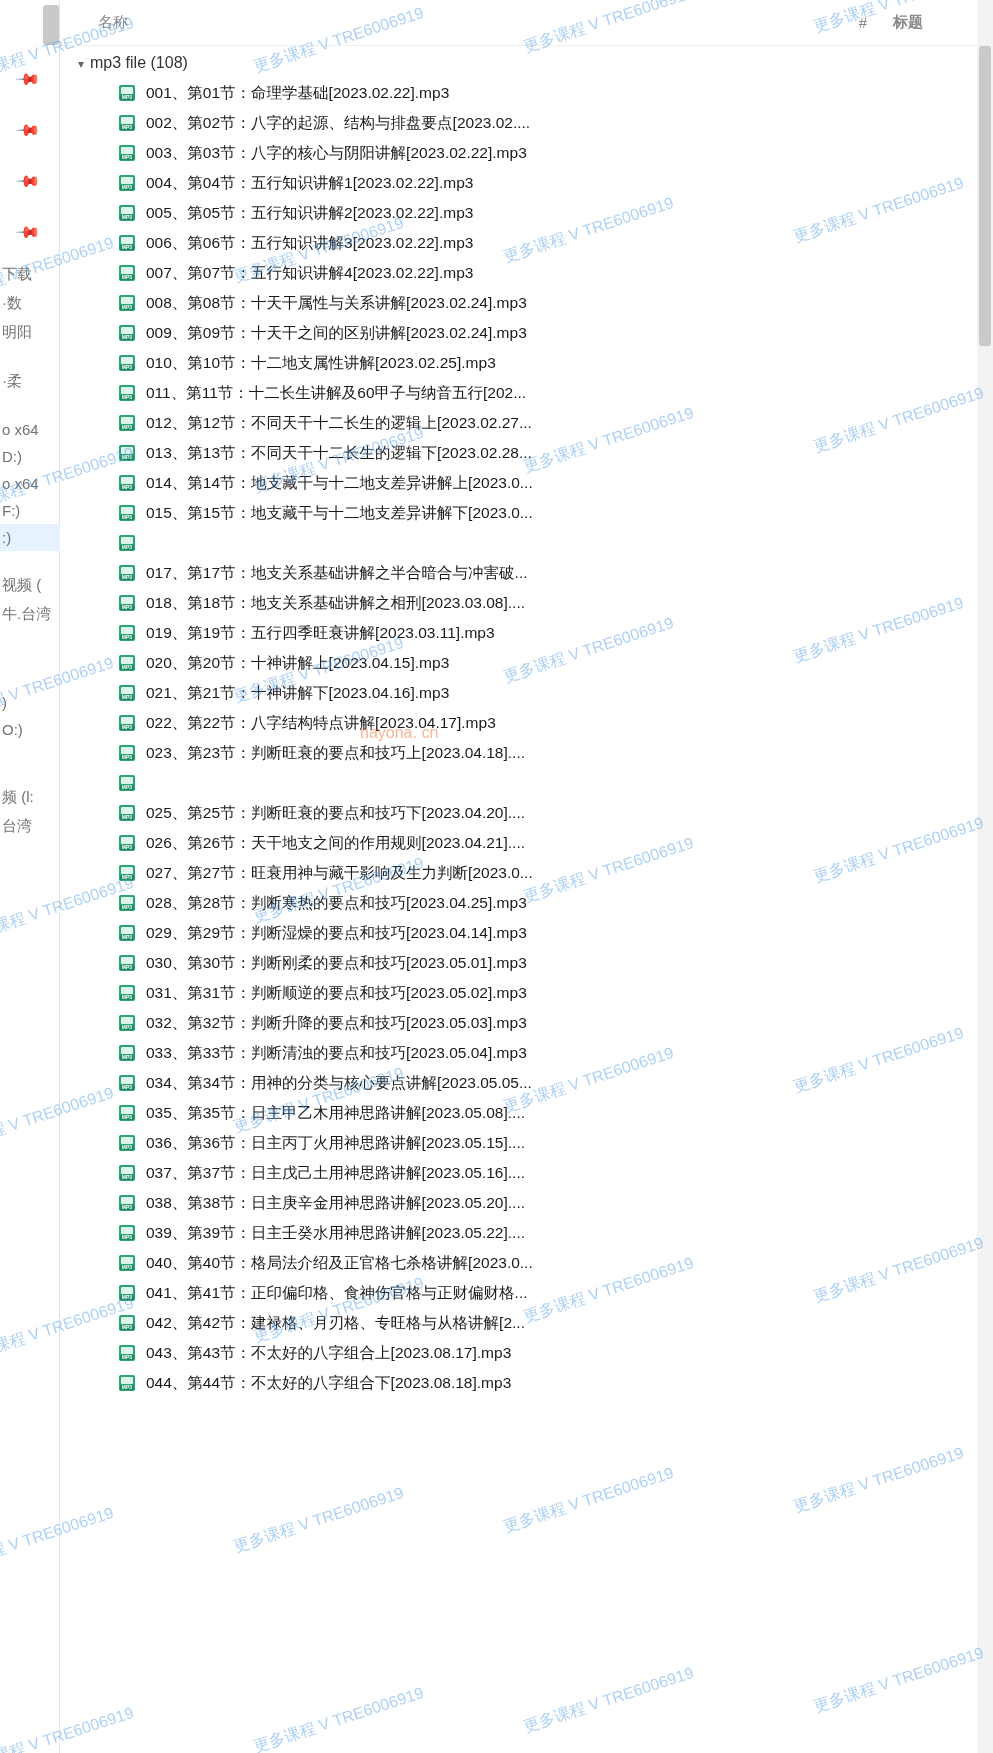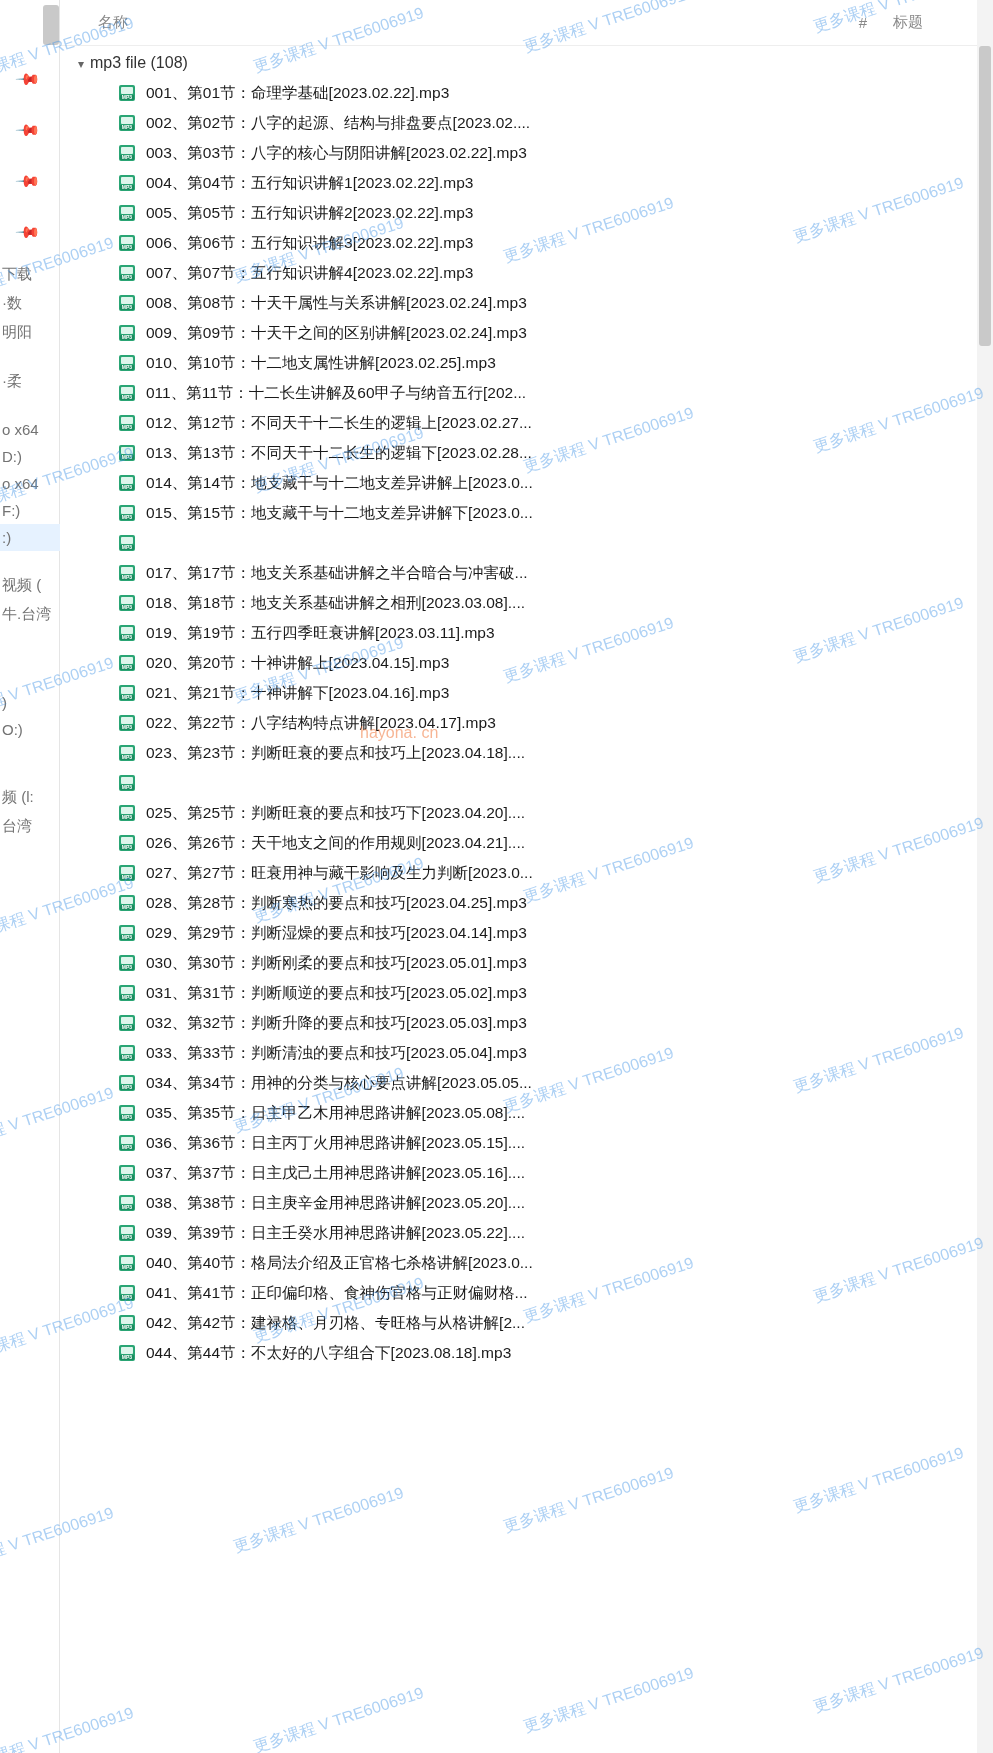--- a/index.html
+++ b/index.html
@@ -87,21 +87,21 @@
     display: flex;
     align-items: center;
     height: 46px;
     border-bottom: 1px solid #eee;
     padding: 0 20px 0 38px;
     color: #888;
     font-size: 15px;
   }
   .header .col-name { flex: 1; }
   .header .col-hash { width: 60px; text-align: center; }
-  .header .col-title { width: 80px; }
+  .header .col-title { width: 80px; font-weight: bold; }
   .tree {
     flex: 1;
     overflow: hidden;
     padding: 4px 0 0 0;
   }
   .folder-row {
     display: flex;
     align-items: center;
     padding: 4px 0 6px 18px;
     font-size: 16px;
@@ -664,20 +664,31 @@
           </div>
           <div class="file-row">
             <span class="file-icon">
               <svg viewBox="0 0 18 18">
                 <rect x="1" y="1" width="16" height="16" rx="2" fill="#2aa574"></rect>
                 <rect x="3" y="3" width="12" height="7" rx="1" fill="#dff5ec"></rect>
                 <rect x="2" y="11" width="14" height="5" rx="1" fill="#1b8a5e"></rect>
                 <text x="9" y="15.2" text-anchor="middle" font-size="5" fill="#fff" font-family="Arial" font-weight="bold">MP3</text>
               </svg>
             </span>
+            <span class="file-name">043、第43节：不太好的八字组合上[2023.08.17].mp3</span>
+          </div>
+          <div class="file-row">
+            <span class="file-icon">
+              <svg viewBox="0 0 18 18">
+                <rect x="1" y="1" width="16" height="16" rx="2" fill="#2aa574"></rect>
+                <rect x="3" y="3" width="12" height="7" rx="1" fill="#dff5ec"></rect>
+                <rect x="2" y="11" width="14" height="5" rx="1" fill="#1b8a5e"></rect>
+                <text x="9" y="15.2" text-anchor="middle" font-size="5" fill="#fff" font-family="Arial" font-weight="bold">MP3</text>
+              </svg>
+            </span>
             <span class="file-name">044、第44节：不太好的八字组合下[2023.08.18].mp3</span>
           </div>
         </div>
     </div>
 
     <div class="scrollbar-right">
       <div class="scrollbar-thumb"></div>
     </div>
   </div>
 </div>

